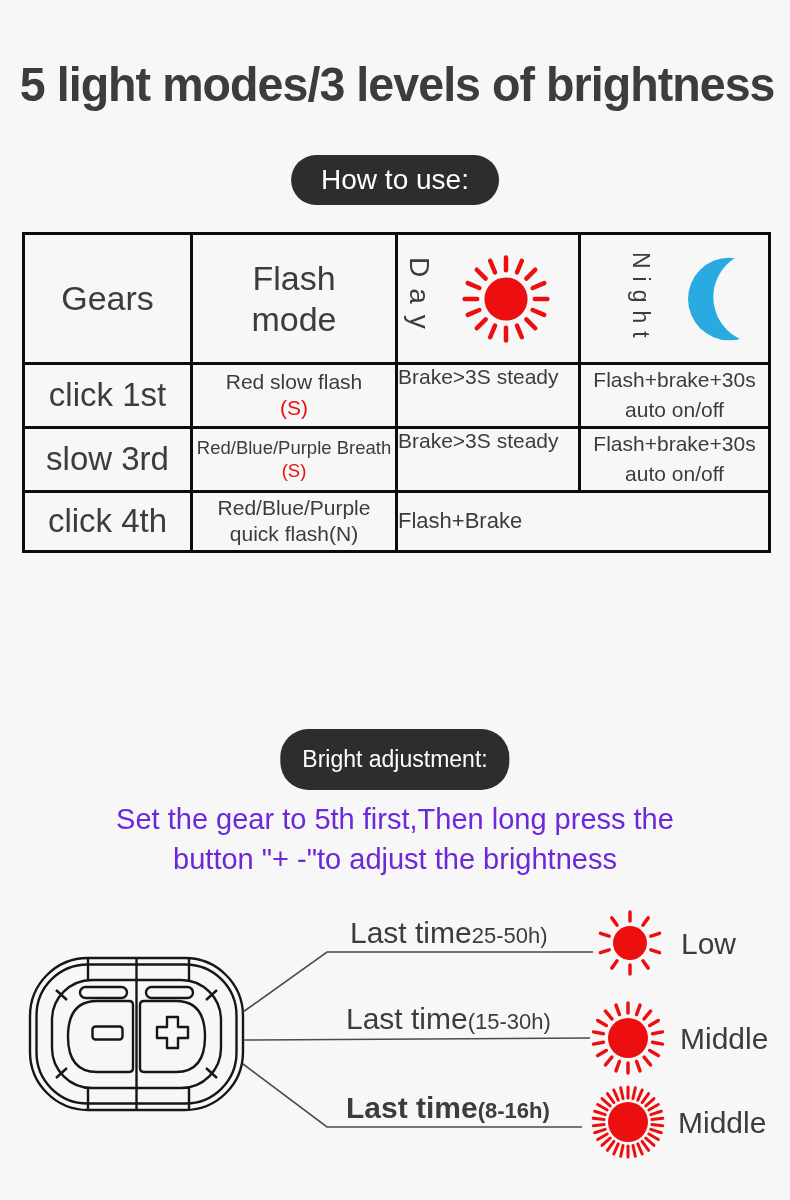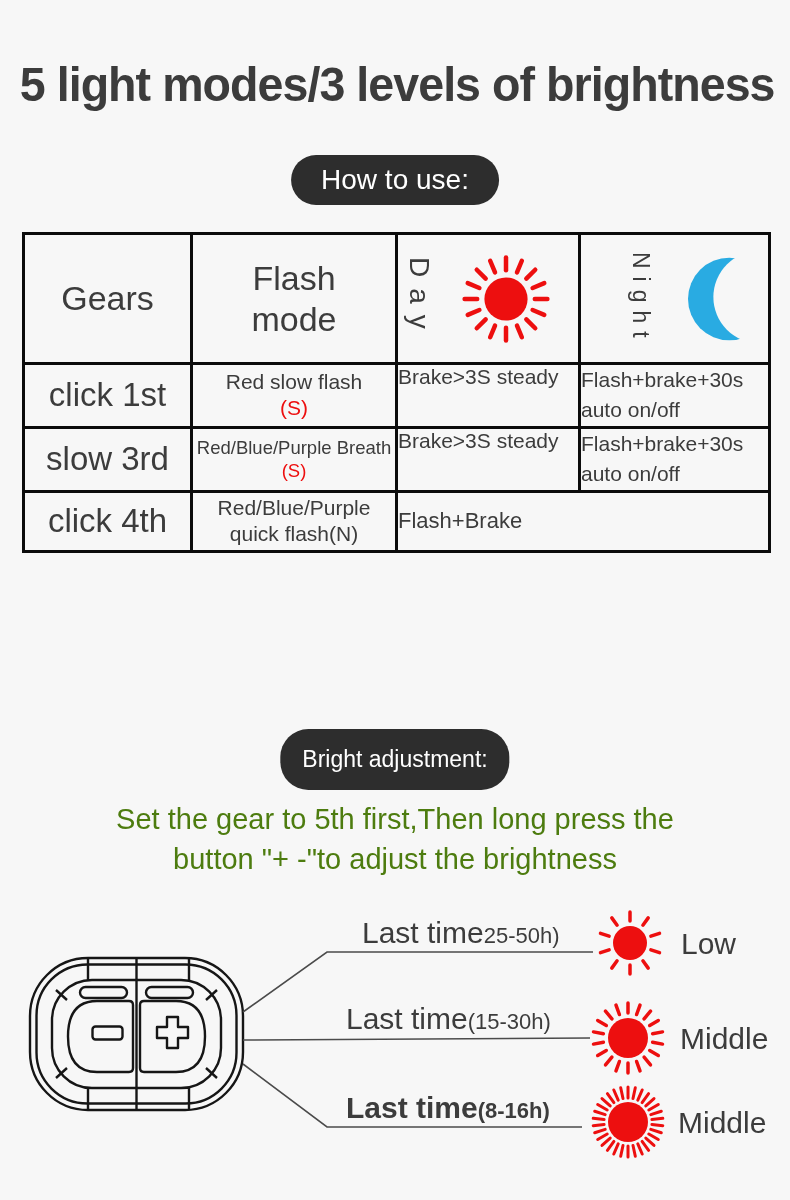--- a/index.html
+++ b/index.html
@@ -50,35 +50,35 @@
   .vtext{writing-mode:vertical-rl;text-orientation:mixed;white-space:nowrap;}
   .vday{font-size:28px;letter-spacing:11px;}
   .vnight{font-size:23px;letter-spacing:8px;}
   .day-head{gap:26px;padding-right:22px;}
   .night-head{gap:34px;padding-left:28px;}
   td.gear{font-size:33px;text-align:center;}
   td.flash{font-size:21px;text-align:center;line-height:1.25;}
   td.flash .tag{display:block;color:var(--accent-red);}
   td.flash.small{font-size:18.5px;}
   td.daycell{font-size:21px;vertical-align:top;text-align:left;padding:9px 0 0 3px;}
-  td.nightcell{font-size:21px;line-height:1.45;}
+  td.nightcell{font-size:21px;text-align:center;line-height:1.45;}
   td.merged{font-size:22px;text-align:left;padding-left:34px;}
   
   .instr{
     position:absolute;top:799px;left:0;width:790px;text-align:center;
-    font-size:29px;line-height:1.38;color:#4d7c0f;
+    font-size:29px;line-height:1.38;color:#6d28d9;
   }
   
   svg.bottom{position:absolute;left:0;top:900px;width:790px;height:300px;}
   .ln{fill:none;stroke:#161616;stroke-width:2.4px;stroke-linejoin:round;}
   .conn{fill:none;stroke:var(--connector-gray);stroke-width:1.6px;}
   .sunfill{fill:var(--accent-red);}
   .lt{position:absolute;font-size:30px;white-space:nowrap;color:var(--text-dark);}
   .lt .dur{font-size:22px;}
-  .lt1{left:362px;top:916px;}
+  .lt1{left:350px;top:916px;}
   .lt2{left:346px;top:1002px;text-align:center;}
   .lt3{left:346px;top:1091px;font-weight:bold;}
   .level{position:absolute;font-size:30px;color:var(--text-dark);white-space:nowrap;}
   .lv1{left:681px;top:927px;}
   .lv2{left:680px;top:1022px;}
   .lv3{left:678px;top:1106px;}
   
   svg.sun-h{width:90px;height:90px;flex:0 0 auto;}
   svg.moon-h{width:62px;height:92px;flex:0 0 auto;}
   .moonfill{fill:var(--moon-blue);}

